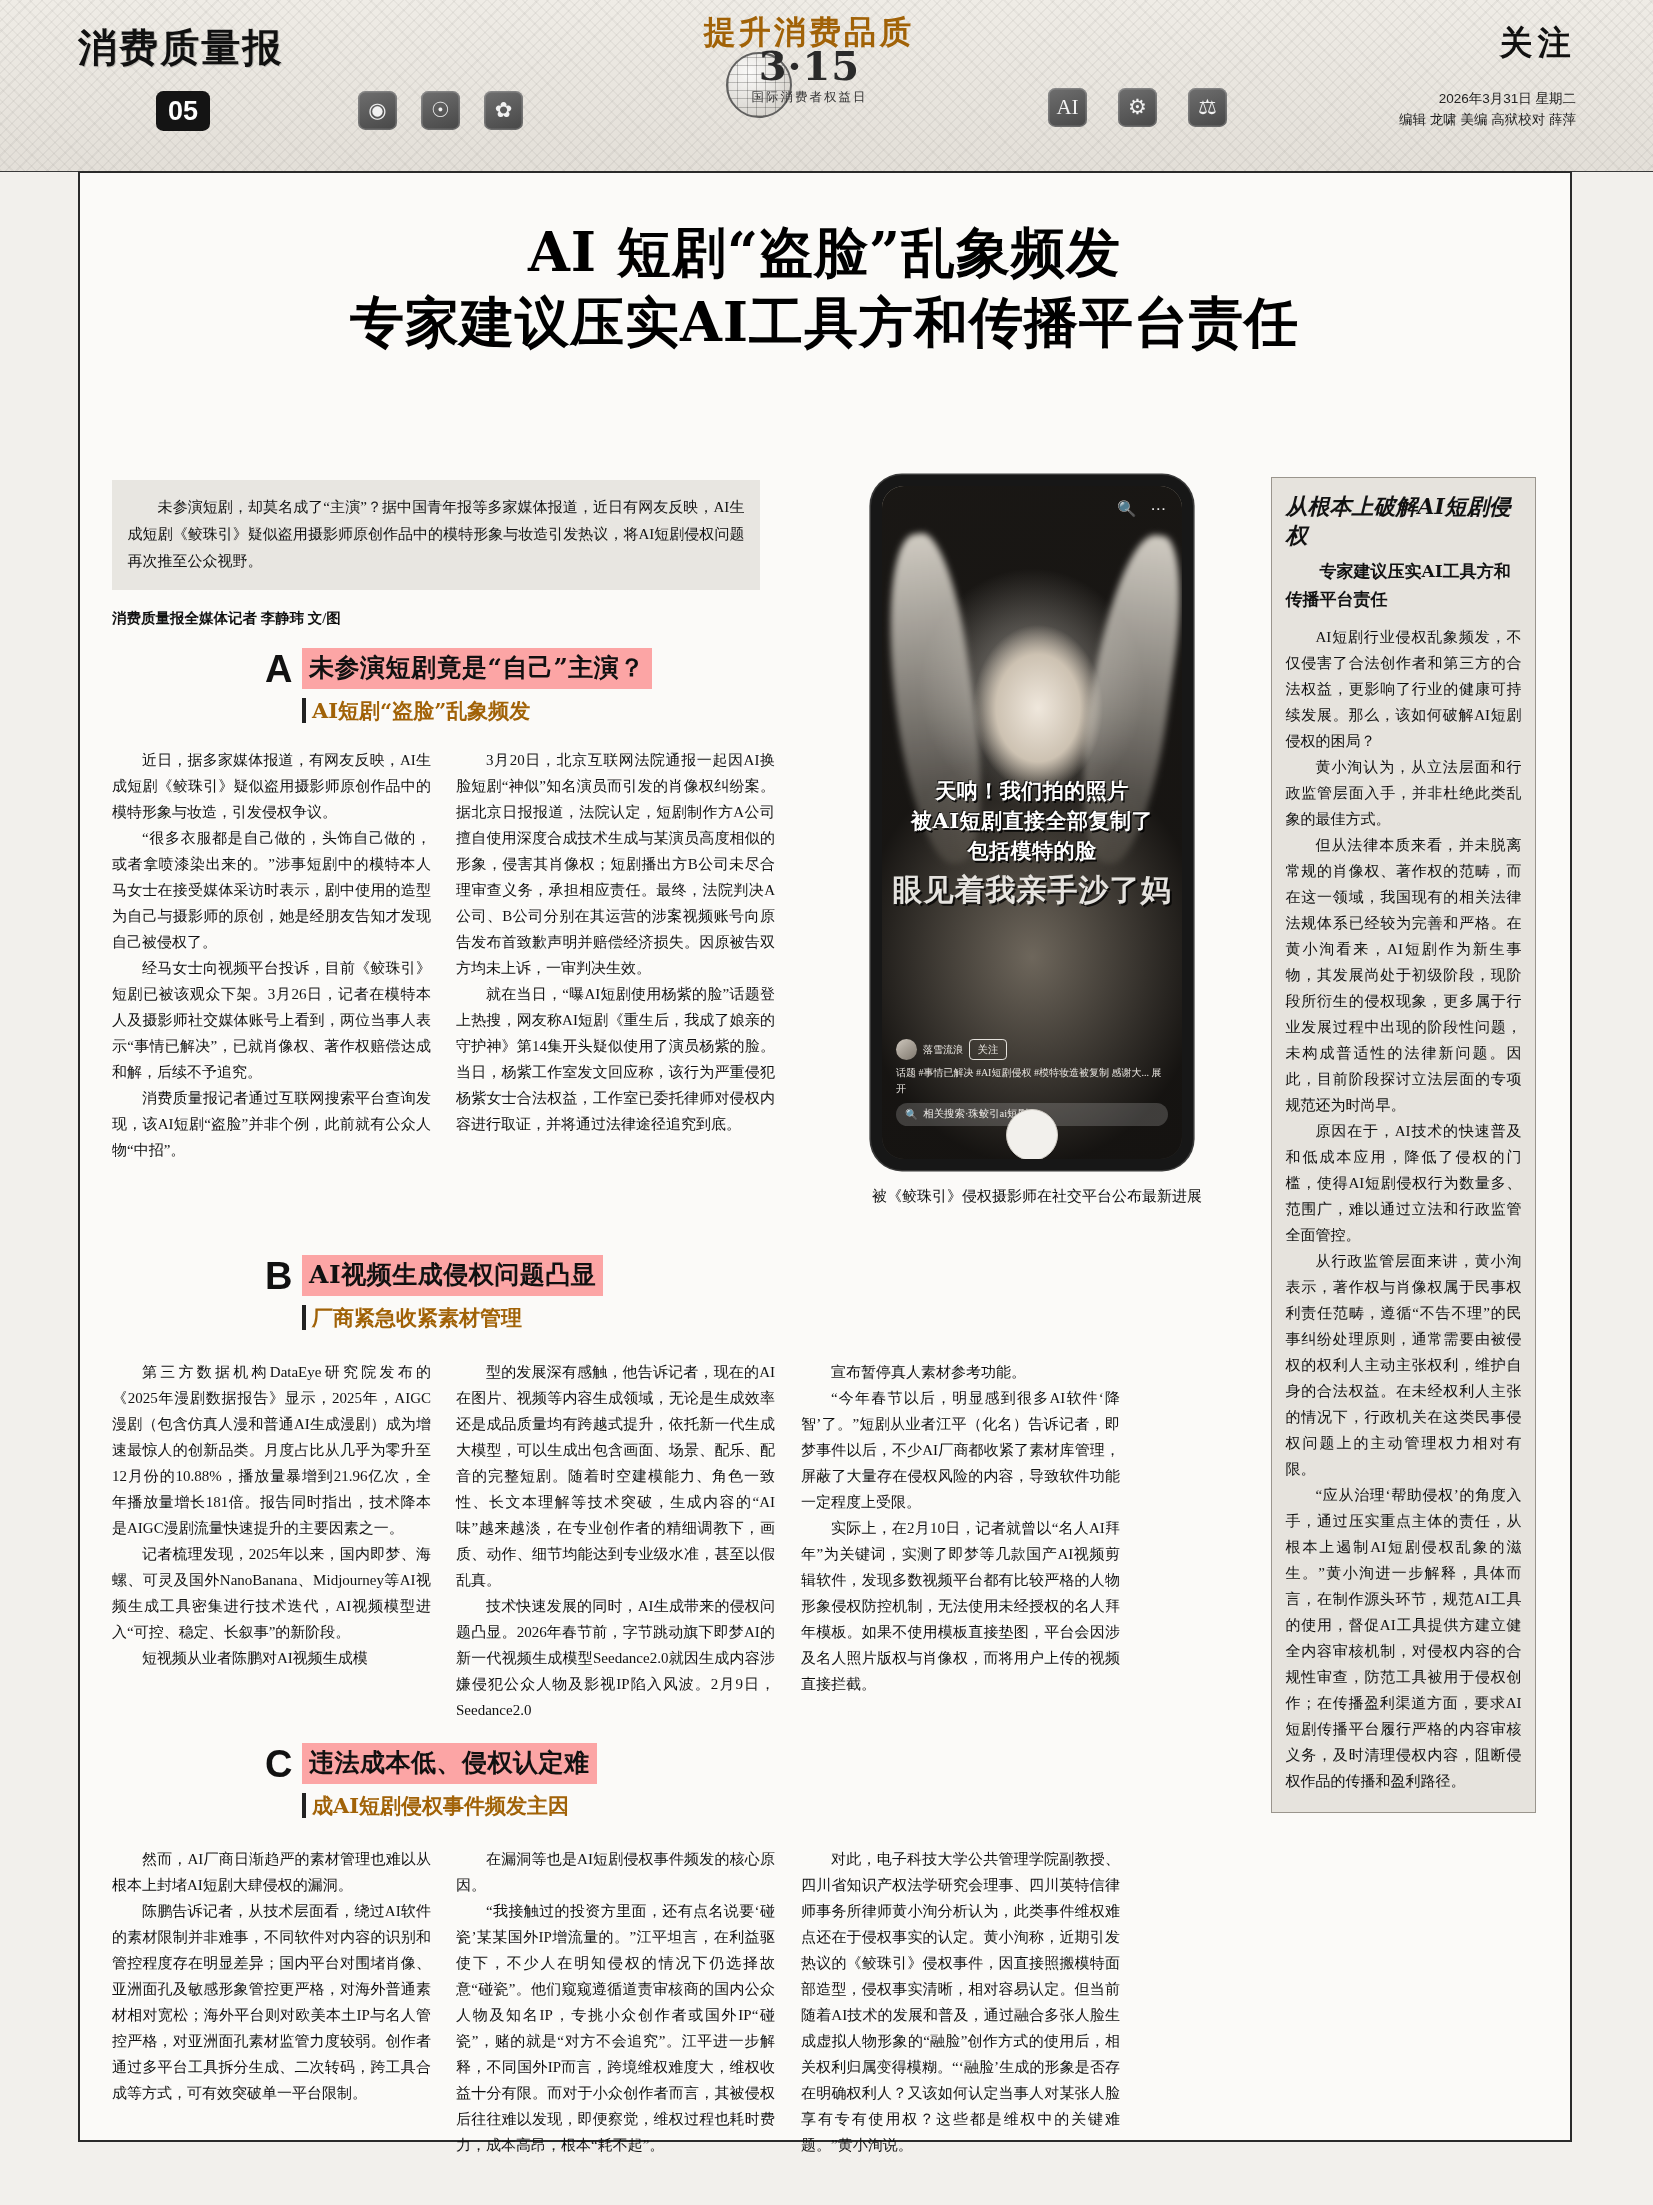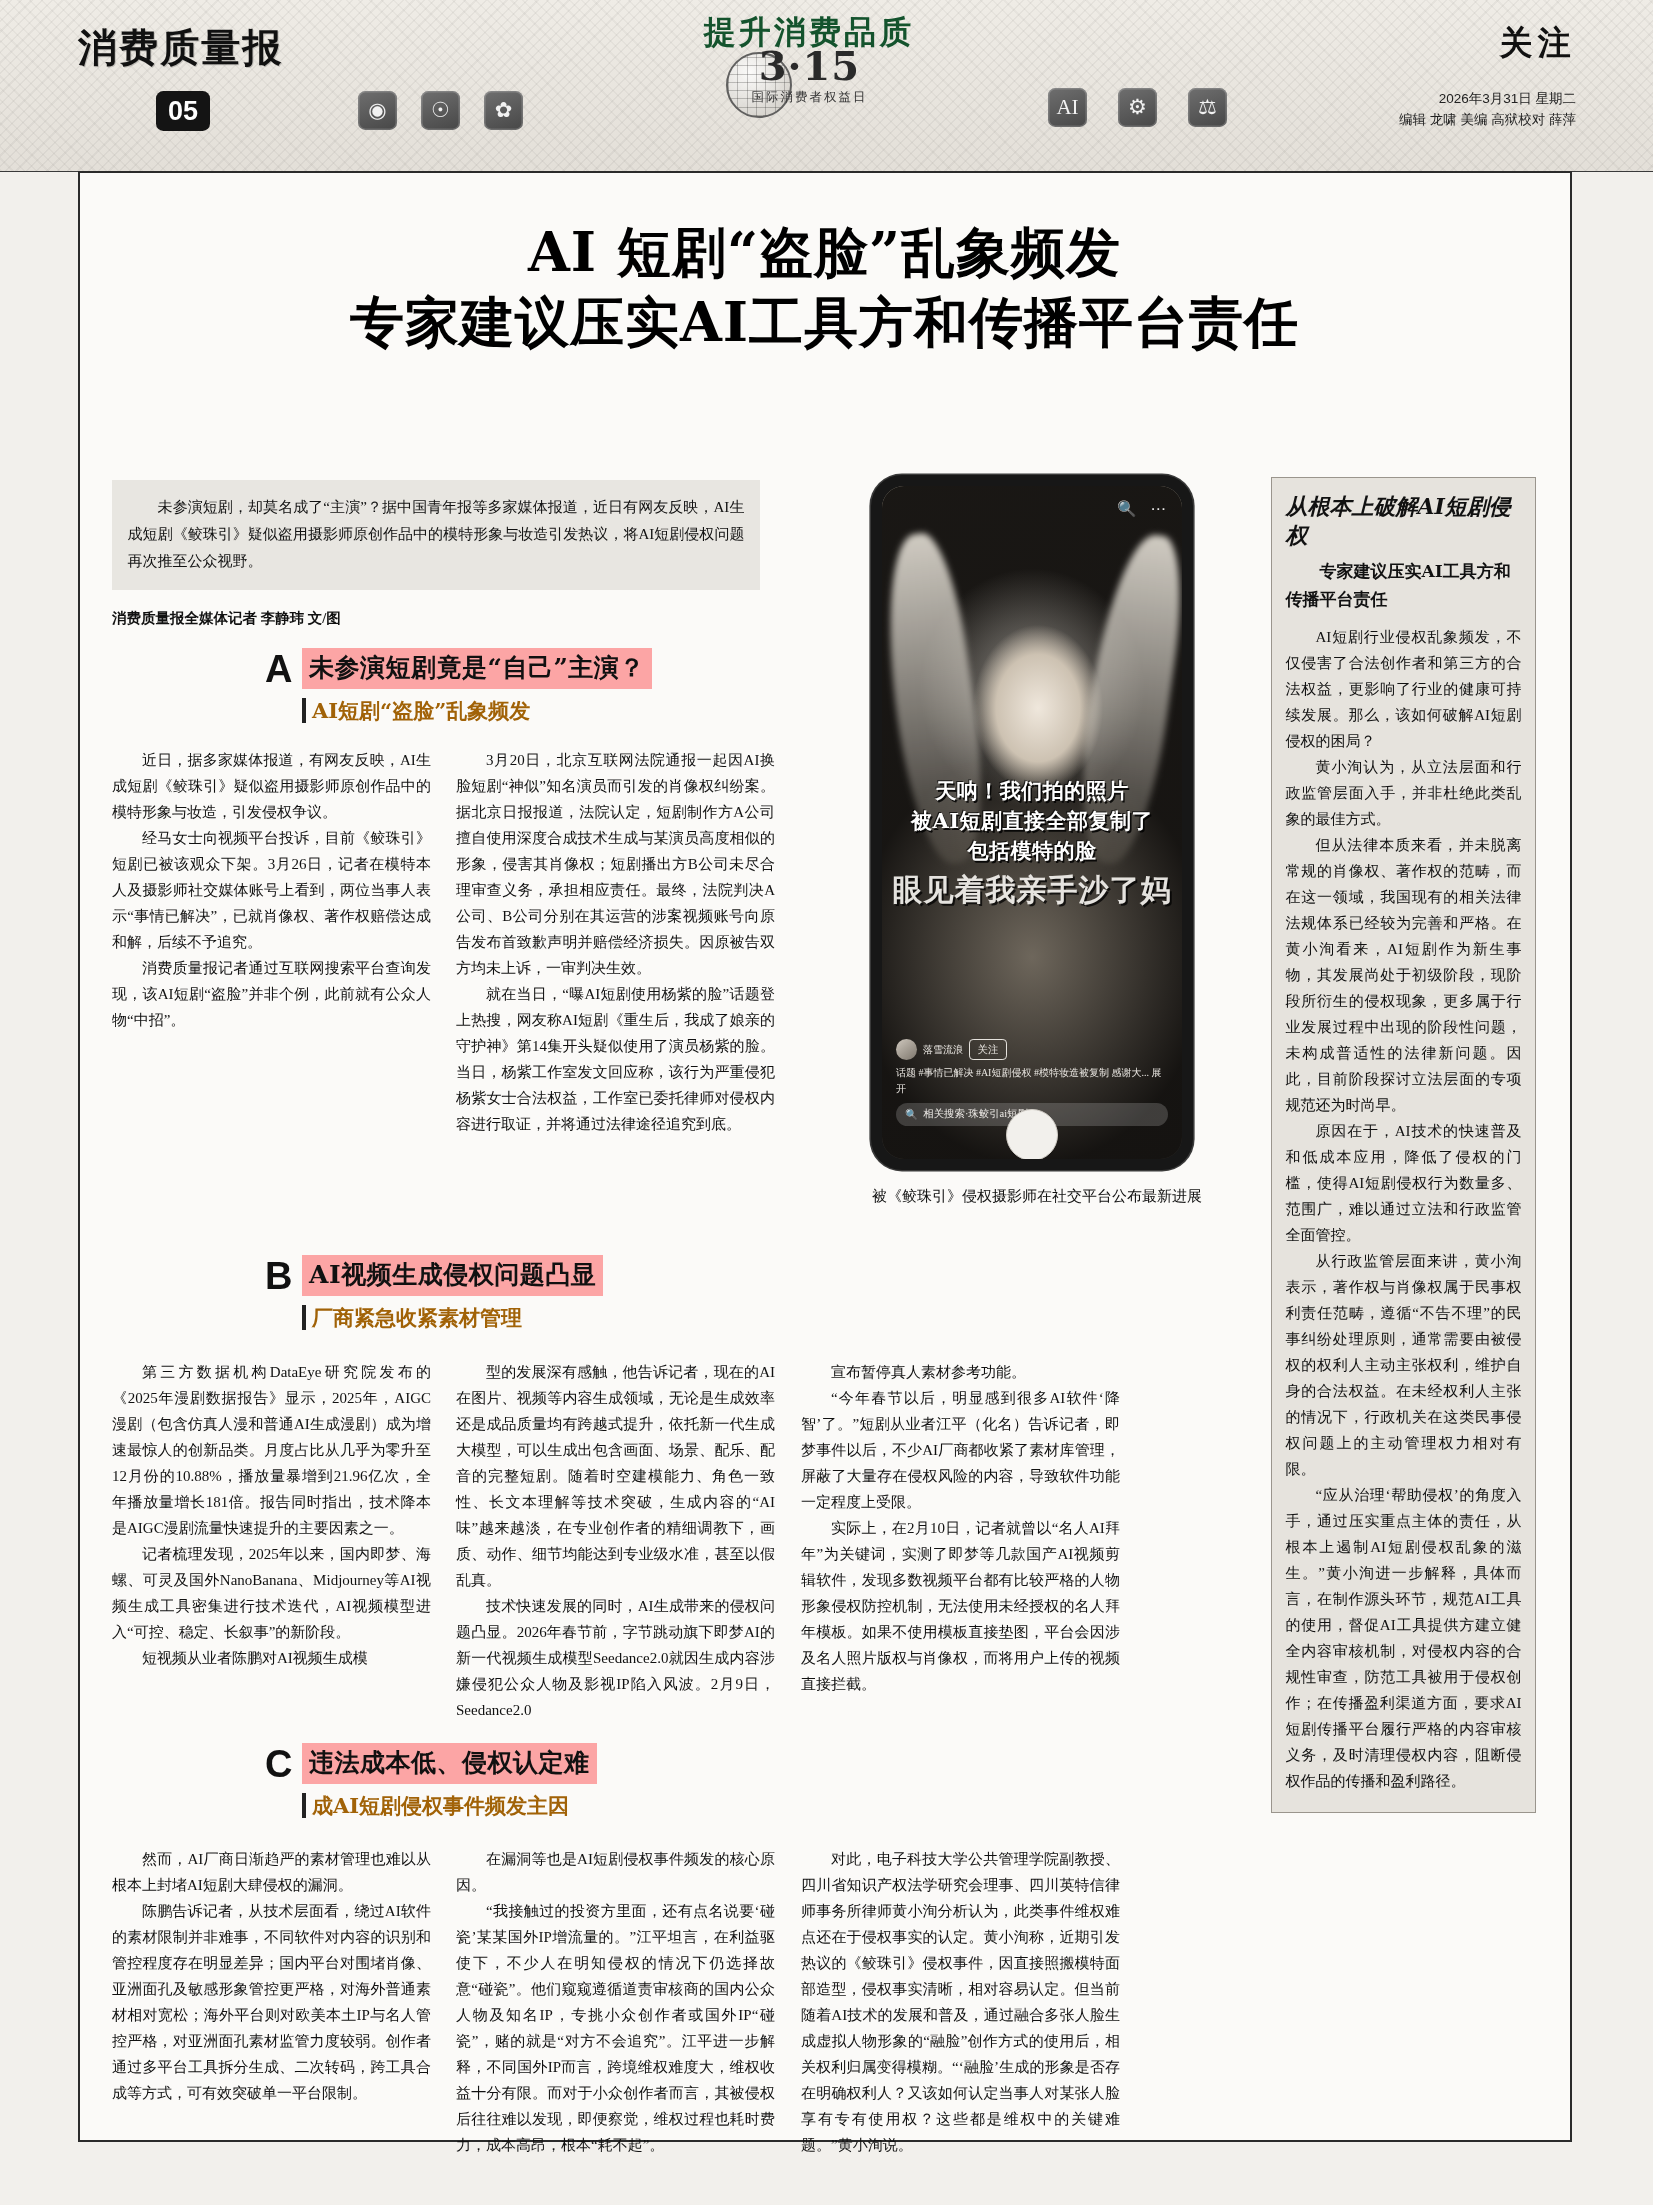--- a/index.html
+++ b/index.html
@@ -93,21 +93,21 @@
     position: absolute;
     left: 669px;
     top: 11.4px;
     text-align: center;
     width: 280px;
   }
   .slogan .s1 {
     font-family: "DejaVu Serif", serif;
     font-weight: bold;
     font-size: 32px;
-    color: #14532d;
+    color: #a16207;
     letter-spacing: 3.1px;
   }
   .logo315 {
     position: absolute;
     left: 698px;
     top: 45px;
     width: 223px;
     text-align: center;
   }
   .logo315 .big {
@@ -496,20 +496,21 @@
   <div class="sec" style="left:265px; top:648px; width:519px;">
     <div class="row1">
       <div class="letter">A</div>
       <div class="t1">未参演短剧竟是“自己”主演？</div>
     </div>
     <div class="t2">AI短剧“盗脸”乱象频发</div>
   </div>
 
   <div class="col" style="left:112px; top:747px; width:319px;">
     <p>近日，据多家媒体报道，有网友反映，AI生成短剧《鲛珠引》疑似盗用摄影师原创作品中的模特形象与妆造，引发侵权争议。</p>
+    <p>“很多衣服都是自己做的，头饰自己做的，或者拿喷漆染出来的。”涉事短剧中的模特本人马女士在接受媒体采访时表示，剧中使用的造型为自己与摄影师的原创，她是经朋友告知才发现自己被侵权了。</p>
     <p>经马女士向视频平台投诉，目前《鲛珠引》短剧已被该观众下架。3月26日，记者在模特本人及摄影师社交媒体账号上看到，两位当事人表示“事情已解决”，已就肖像权、著作权赔偿达成和解，后续不予追究。</p>
     <p>消费质量报记者通过互联网搜索平台查询发现，该AI短剧“盗脸”并非个例，此前就有公众人物“中招”。</p>
   </div>
 
   <div class="col" style="left:456px; top:747px; width:319px;">
     <p>3月20日，北京互联网法院通报一起因AI换脸短剧“神似”知名演员而引发的肖像权纠纷案。据北京日报报道，法院认定，短剧制作方A公司擅自使用深度合成技术生成与某演员高度相似的形象，侵害其肖像权；短剧播出方B公司未尽合理审查义务，承担相应责任。最终，法院判决A公司、B公司分别在其运营的涉案视频账号向原告发布首致歉声明并赔偿经济损失。因原被告双方均未上诉，一审判决生效。</p>
     <p>就在当日，“曝AI短剧使用杨紫的脸”话题登上热搜，网友称AI短剧《重生后，我成了娘亲的守护神》第14集开头疑似使用了演员杨紫的脸。当日，杨紫工作室发文回应称，该行为严重侵犯杨紫女士合法权益，工作室已委托律师对侵权内容进行取证，并将通过法律途径追究到底。</p>
   </div>
 
   <div class="sec" style="left:265px; top:1255px; width:519px;">

